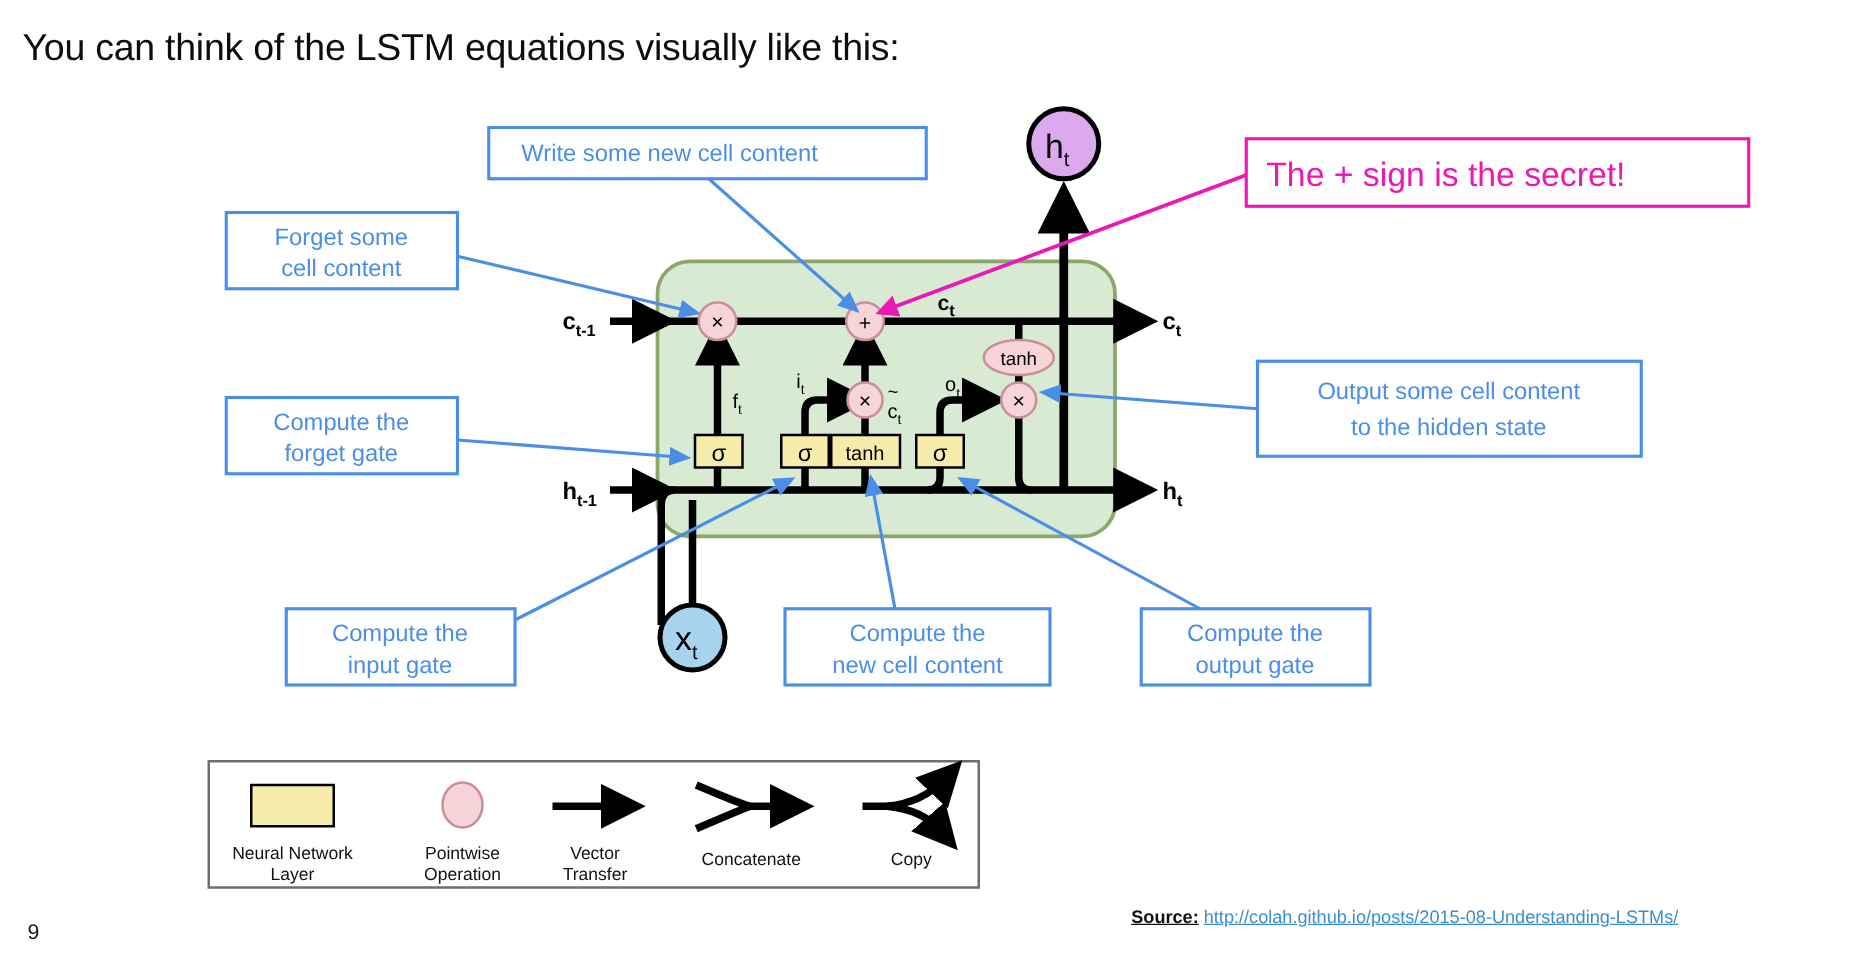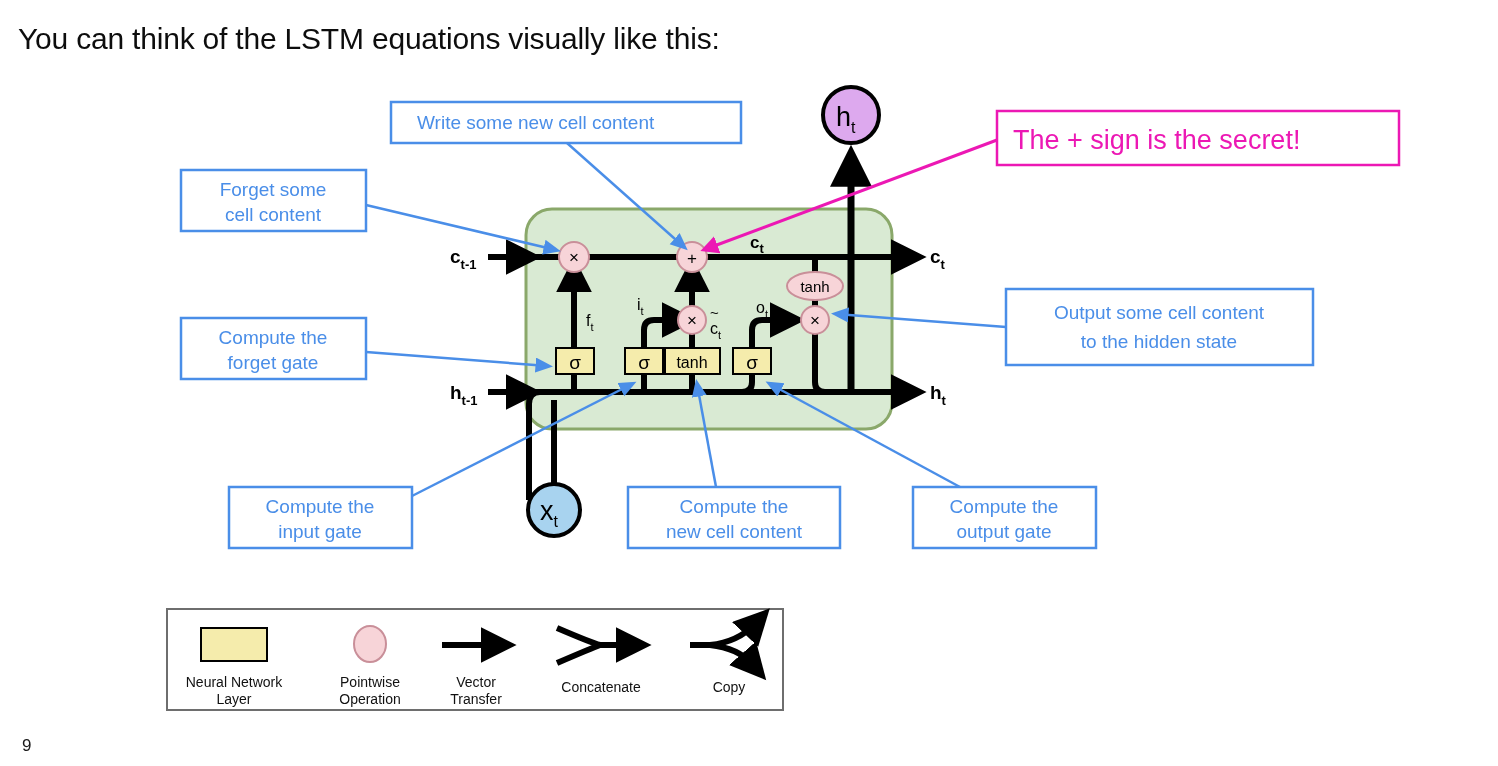--- a/index.html
+++ b/index.html
@@ -110,20 +110,23 @@
 </style>
 </head>
 <body>
 
 <div id="slide">
 
   <div id="slide-title">You can think of the LSTM equations visually like this:</div>
 
   <div id="page-number">9</div>
 
+  <div id="source-line">
+    <span class="src-label">Source:</span><span class="src-url">http://colah.github.io/posts/2015-08-Understanding-LSTMs/</span>
+  </div>
 
   <svg id="diagram" viewBox="0 0 1498 766">
     <defs>
       <marker id="arrowBlack" markerWidth="7" markerHeight="7" refX="2.4" refY="3" orient="auto" markerUnits="strokeWidth">
         <path d="M0,0 L0,6 L6,3 z" fill="#000000"></path>
       </marker>
       <marker id="arrowBlue" markerWidth="8" markerHeight="8" refX="5" refY="3" orient="auto" markerUnits="strokeWidth">
         <path d="M0,0 L0,6 L7,3 z" fill="#4a8ee8"></path>
       </marker>
       <marker id="arrowPink" markerWidth="7" markerHeight="7" refX="4" refY="3" orient="auto" markerUnits="strokeWidth">

